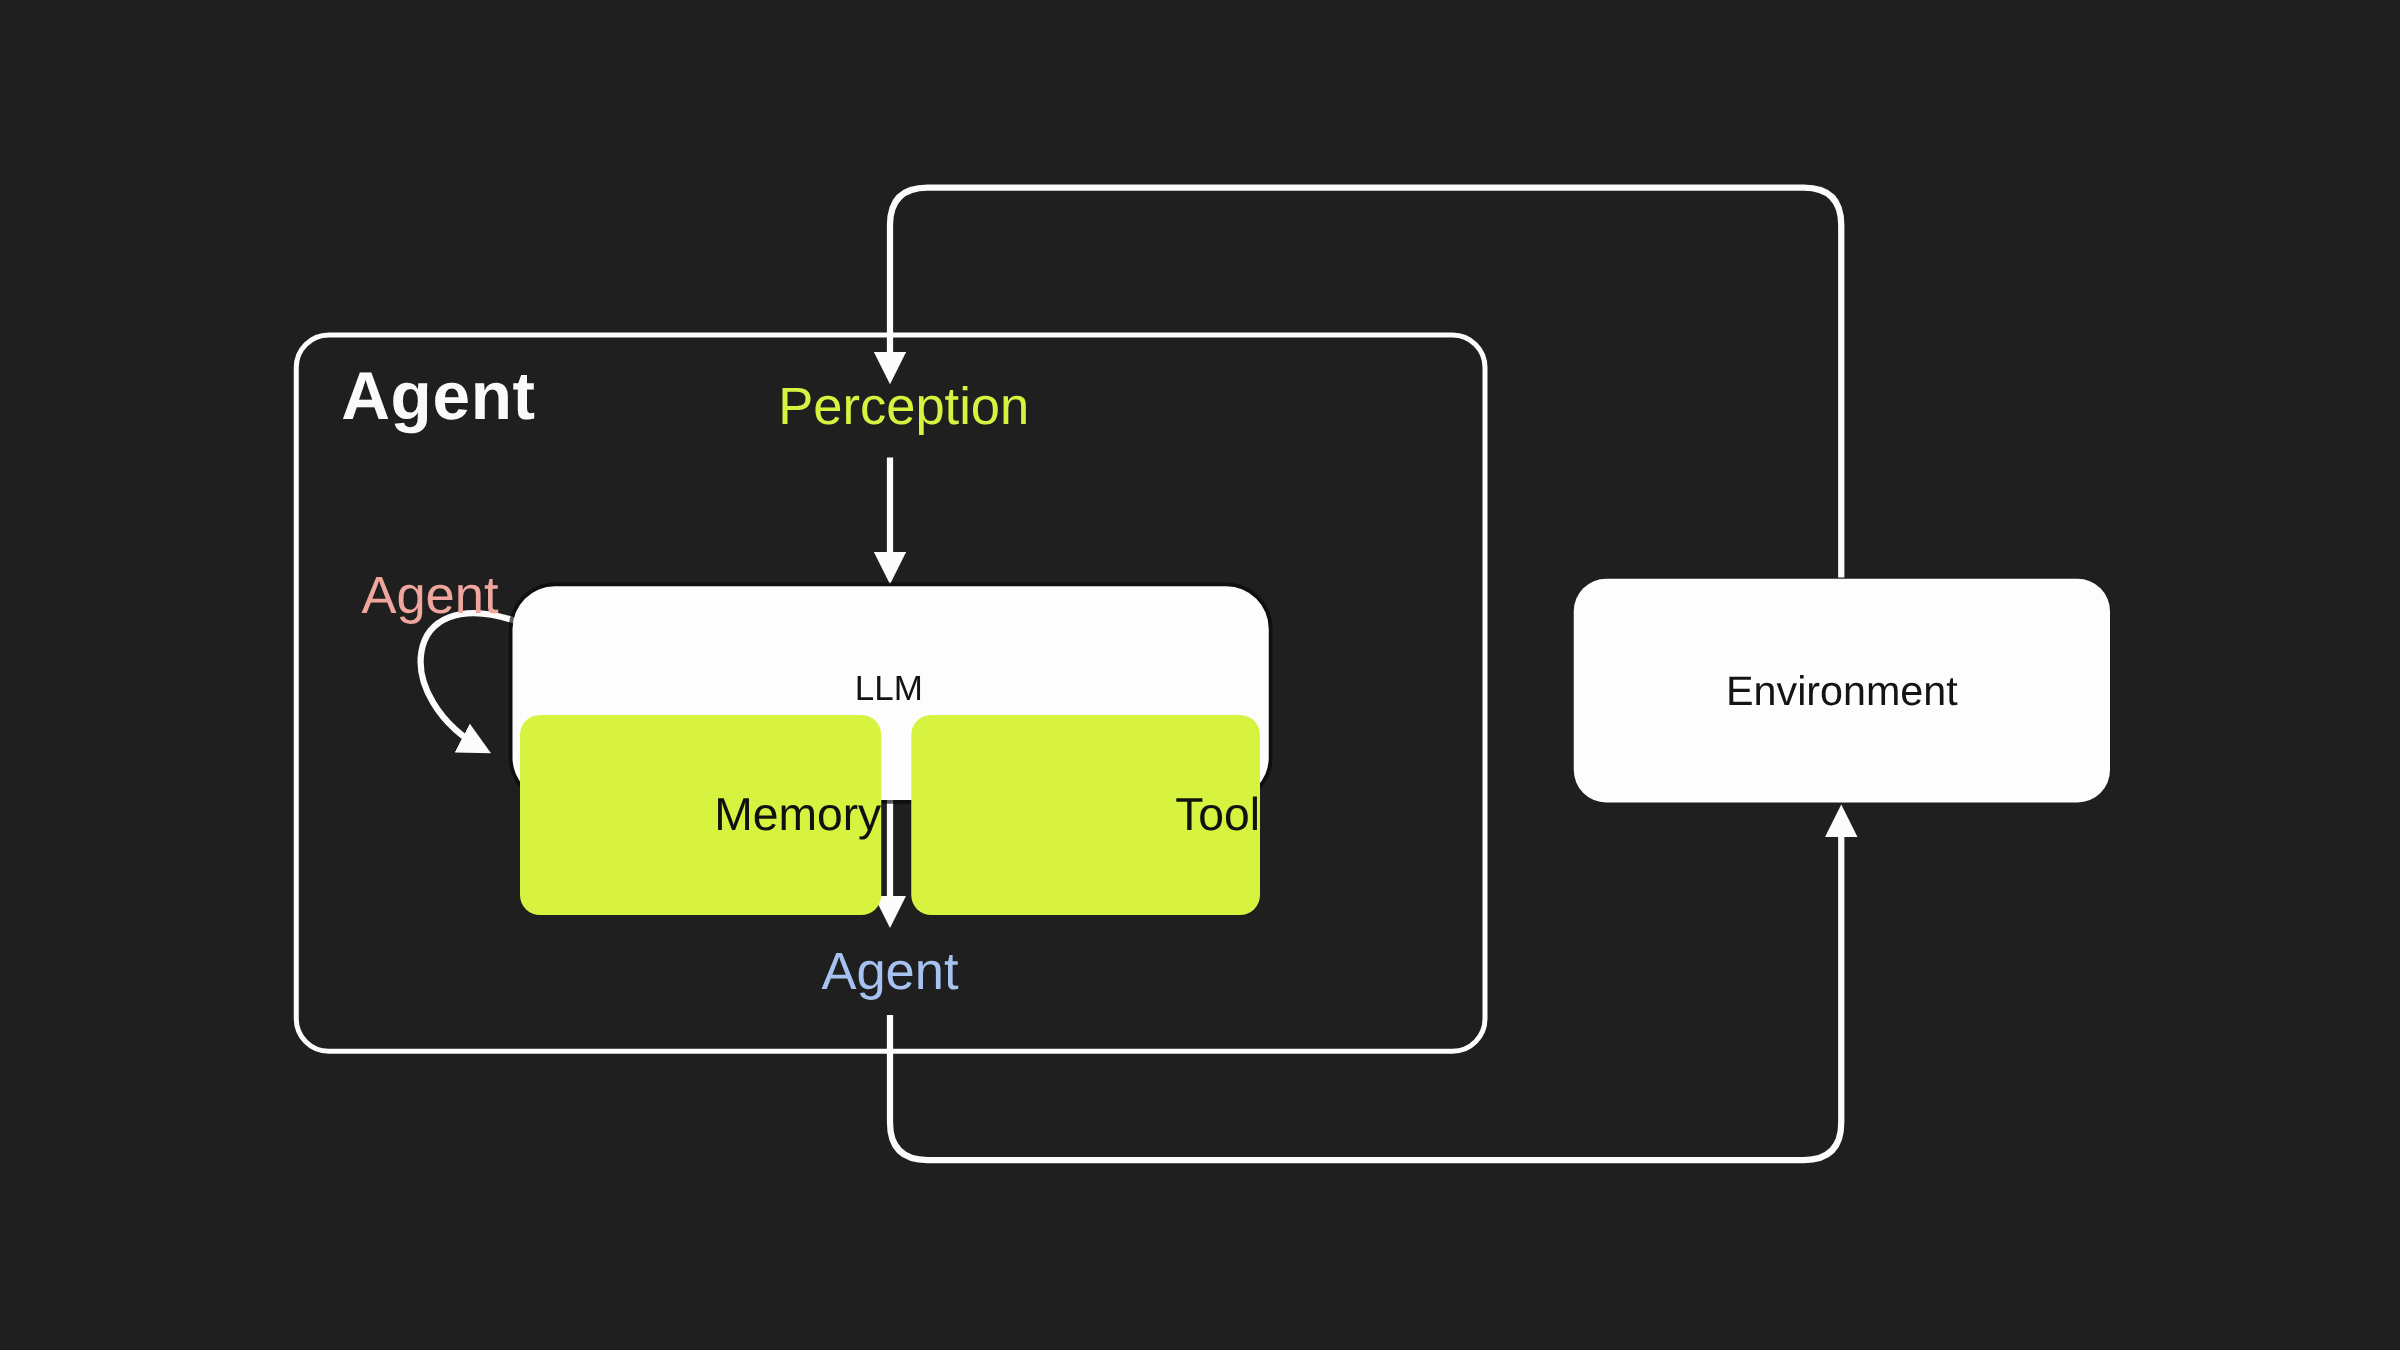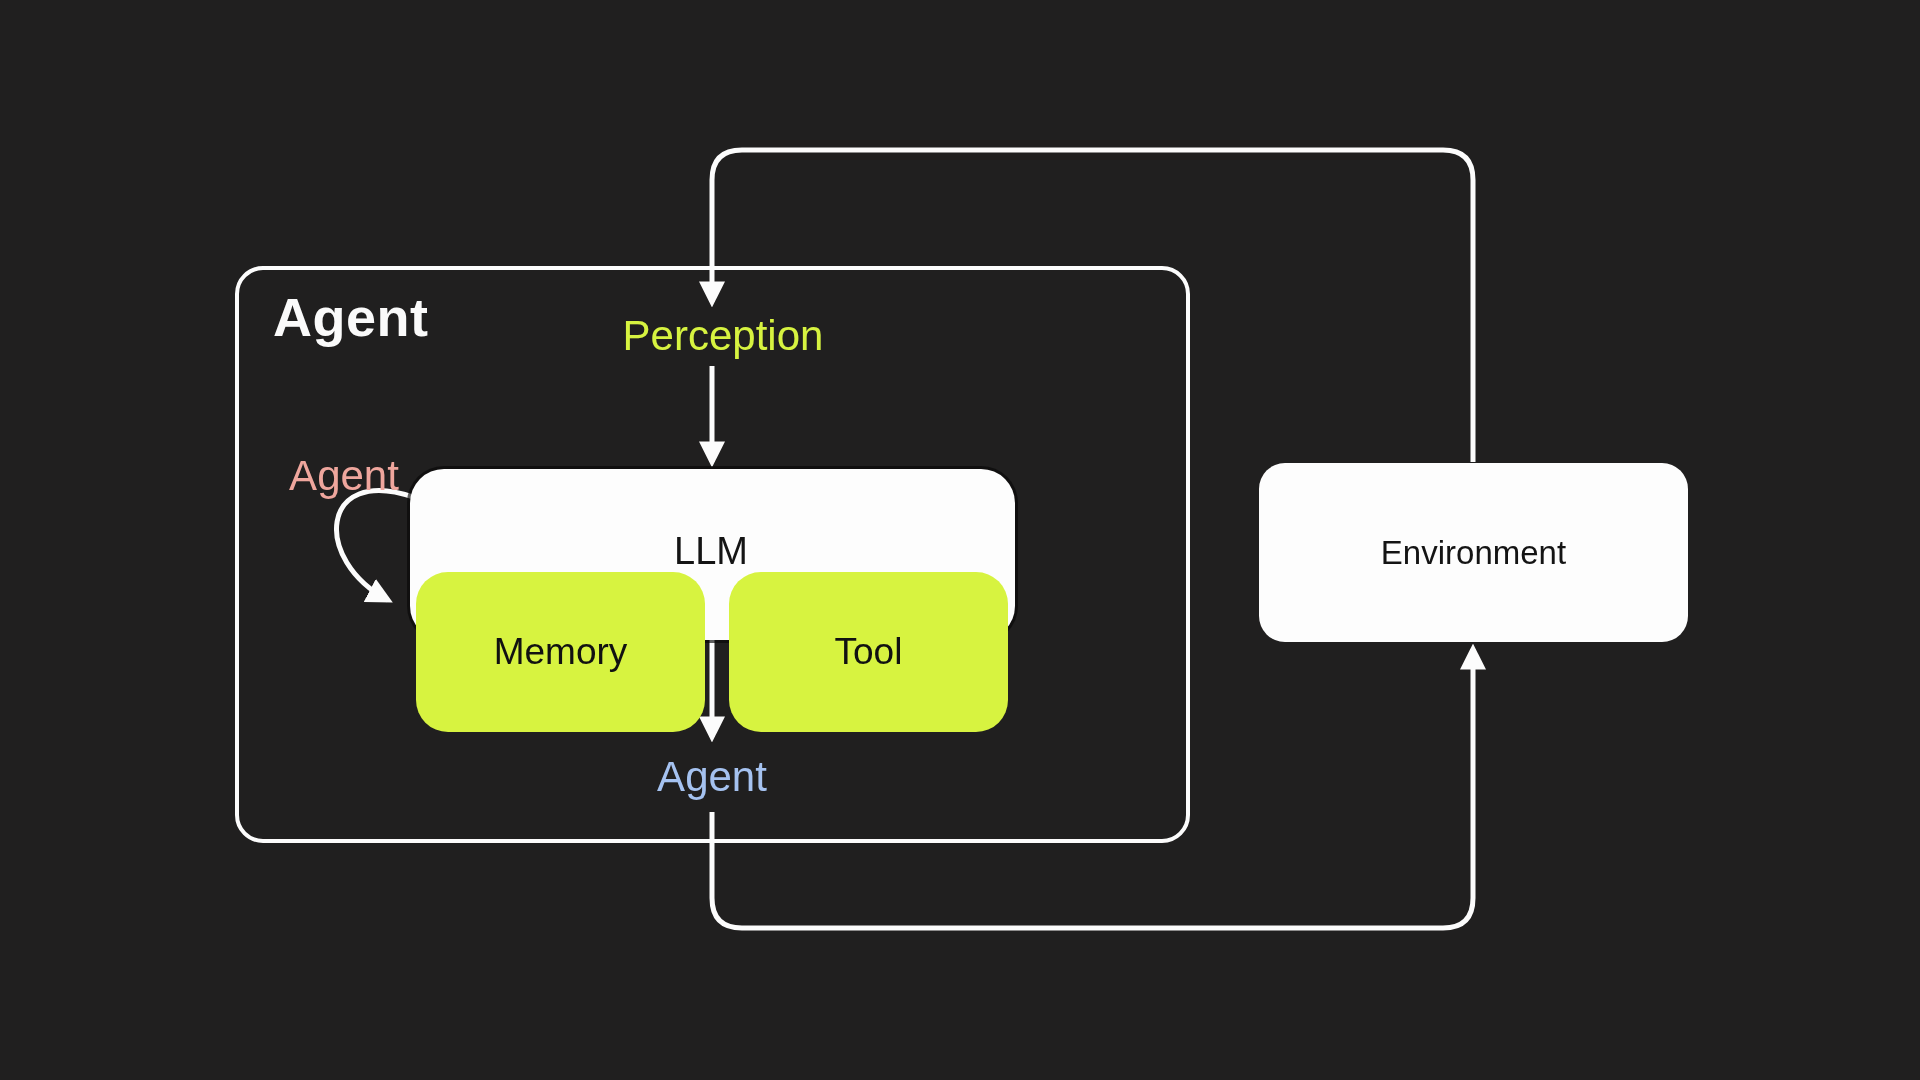--- a/index.html
+++ b/index.html
@@ -46,30 +46,30 @@
     width: 605px; height: 171px;
     background: #fdfdfd;
     border-radius: 34px;
     box-shadow: 0 0 0 3px rgba(8,8,8,0.65);
     z-index: 2;
   }
   .llm-label {
     position: absolute;
     left: 711px; top: 551px;
     transform: translate(-50%, -50%);
-    font-size: 38px;
+    font-size: 28px;
     color: #141414;
     z-index: 3;
   }
   .green-box {
     background: #d7f340;
-    border-radius: 32px;
+    border-radius: 16px;
     display: flex;
     align-items: center;
-    justify-content: center;
+    justify-content: flex-end;
     z-index: 3;
   }
   .memory-box { left: 416px; top: 572px; width: 289px; height: 160px; }
   .tool-box   { left: 729px; top: 572px; width: 279px; height: 160px; }
   .green-box .node-label {
     font-size: 37px;
     color: #111111;
   }
   .environment-box {
     left: 1259px; top: 463px;
@@ -85,21 +85,21 @@
     font-size: 33px;
     color: #141414;
   }
   .flow-label {
     position: absolute;
     transform: translate(-50%, -50%);
     font-size: 42px;
     z-index: 4;
     white-space: nowrap;
   }
-  .perception-label { left: 723px; top: 336px; color: #d7f340; }
+  .perception-label { left: 723px; top: 325px; color: #d7f340; }
   .plan-label       { left: 344px; top: 476px; color: #efa69d; }
   .action-label     { left: 712px; top: 777px; color: #a5c2f0; }
 </style>
 </head>
 <body>
 
 <div class="canvas">
 
   <svg class="connectors" width="1920" height="1080" viewBox="0 0 1920 1080">
     <defs>

